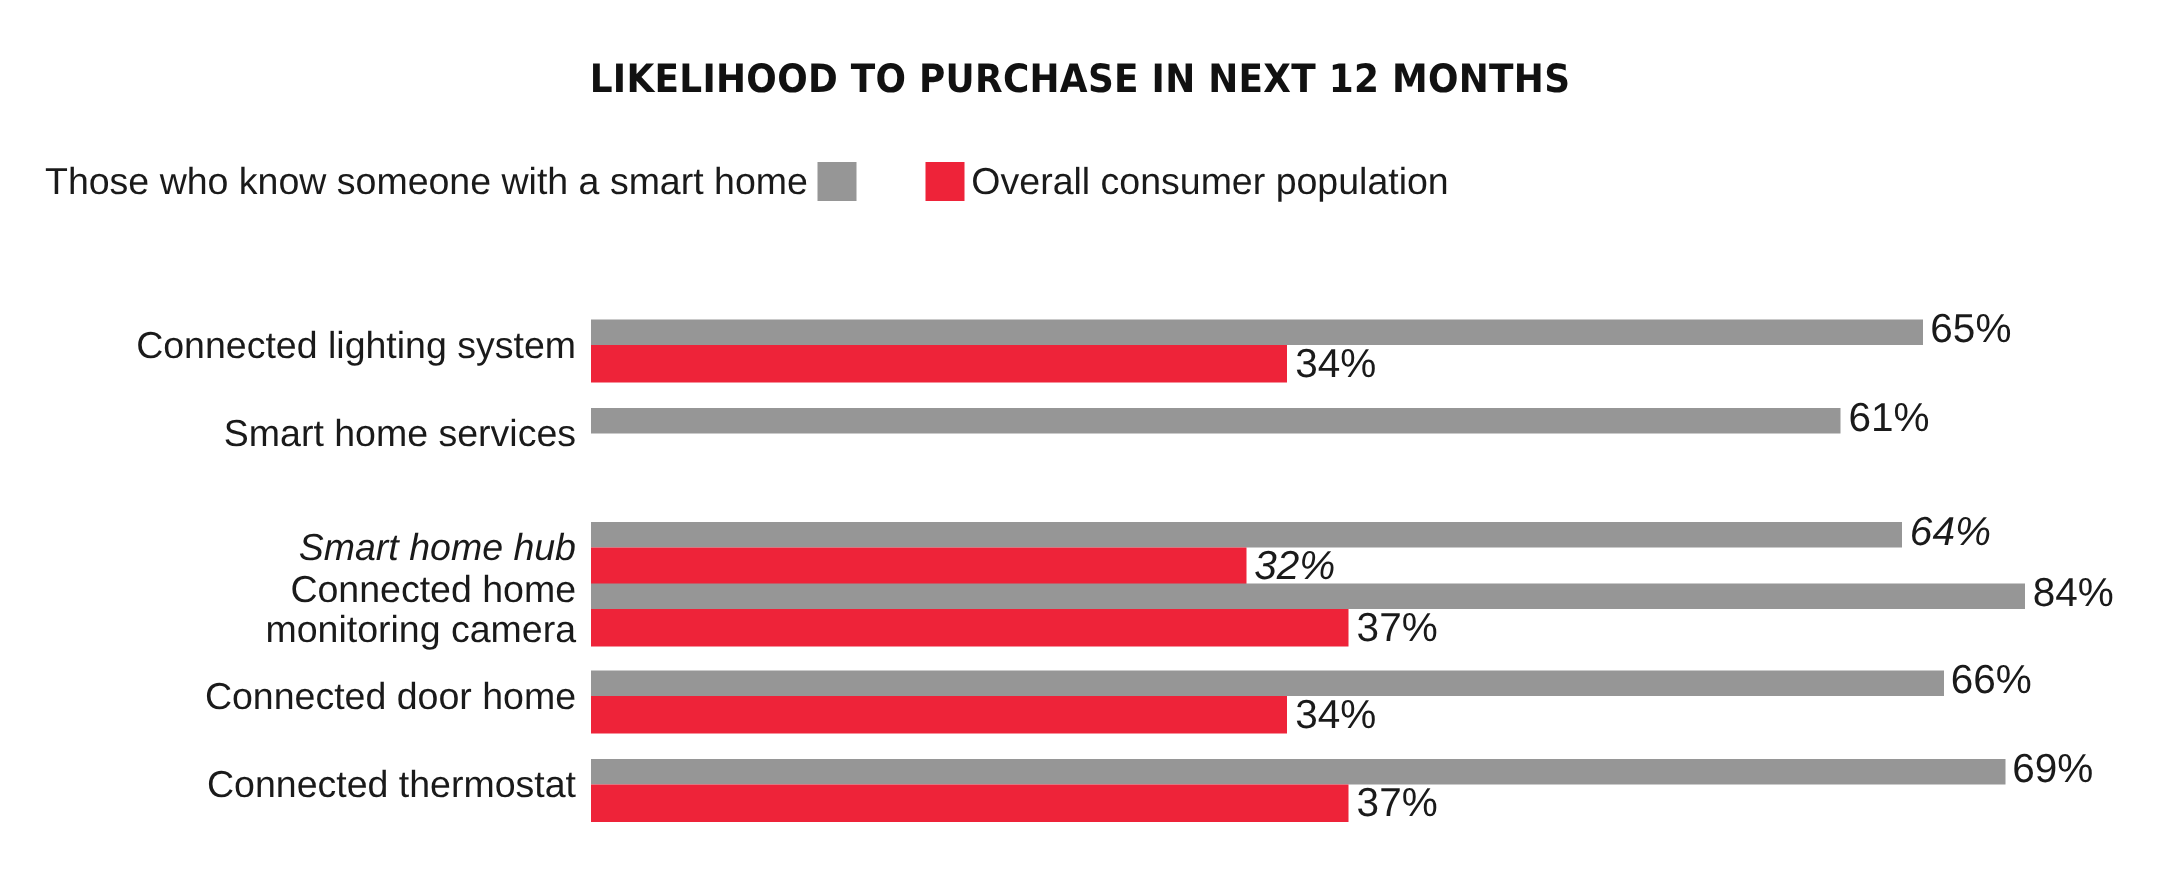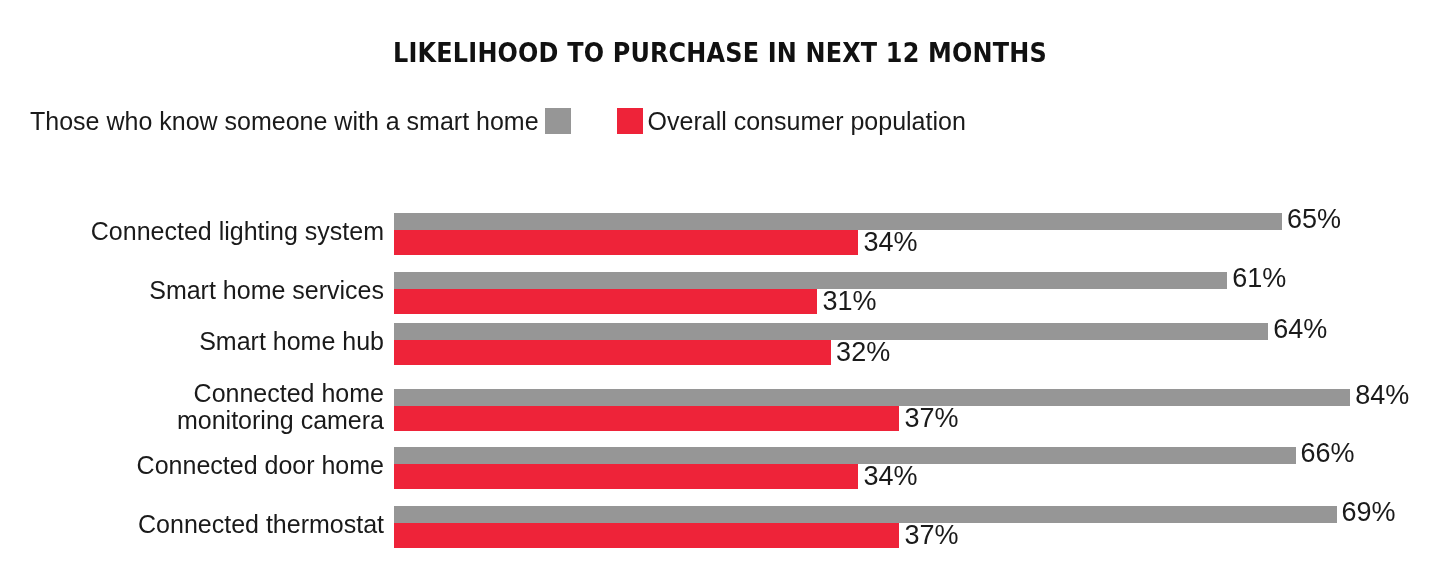--- a/index.html
+++ b/index.html
@@ -149,27 +149,23 @@
         </div>
       </div>
     </div>
     <div class="group" style="top: 58.5px;">
       <div class="cat-label">Smart home services</div>
       <div class="bars">
         <div class="bar-row gray-row">
           <div class="bar gray" style="width: 833.26px; background: rgb(150, 150, 150);"></div>
           <span class="bar-value">61%</span>
         </div>
-        <div class="bar-row red-row">
-          <div class="bar red" style="width: 423.46px; background: rgb(238, 35, 57);"></div>
-          <span class="bar-value">31%</span>
-        </div>
-      </div>
-    </div>
-    <div class="group" style="top: 110px;">
+      </div>
+    </div>
+    <div class="group" style="top: 135px; font-style: italic;">
       <div class="cat-label">Smart home hub</div>
       <div class="bars">
         <div class="bar-row gray-row">
           <div class="bar gray" style="width: 874.24px; background: rgb(150, 150, 150);"></div>
           <span class="bar-value">64%</span>
         </div>
         <div class="bar-row red-row">
           <div class="bar red" style="width: 437.12px; background: rgb(238, 35, 57);"></div>
           <span class="bar-value">32%</span>
         </div>

